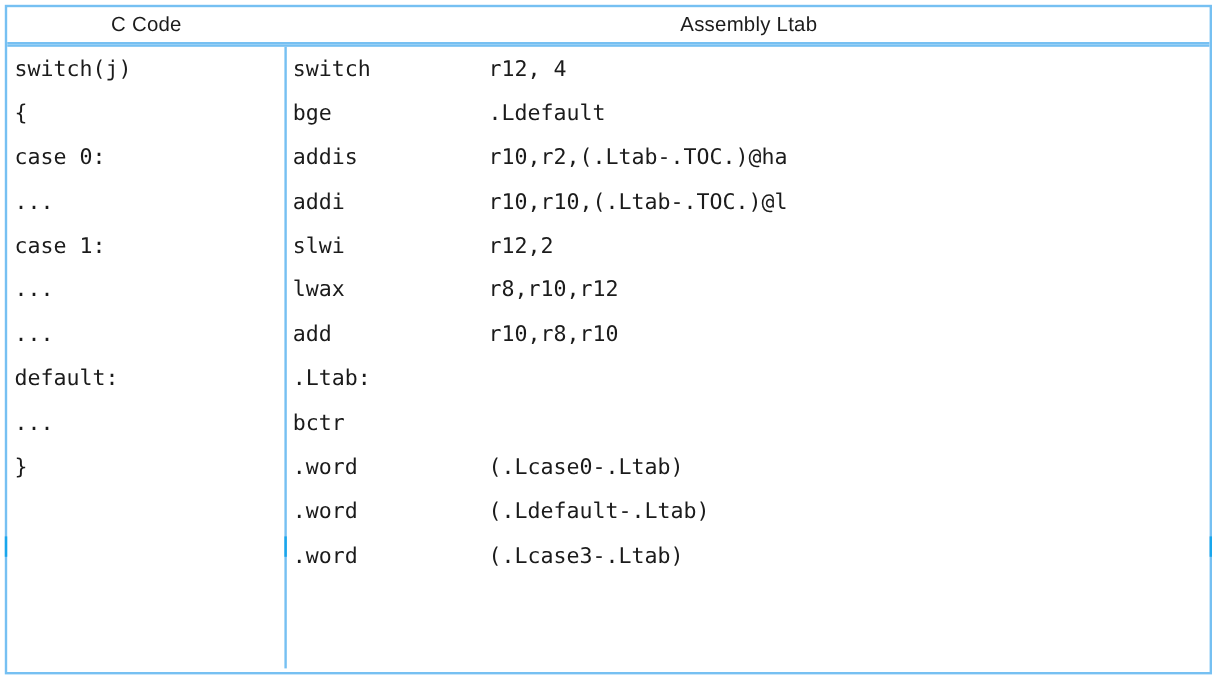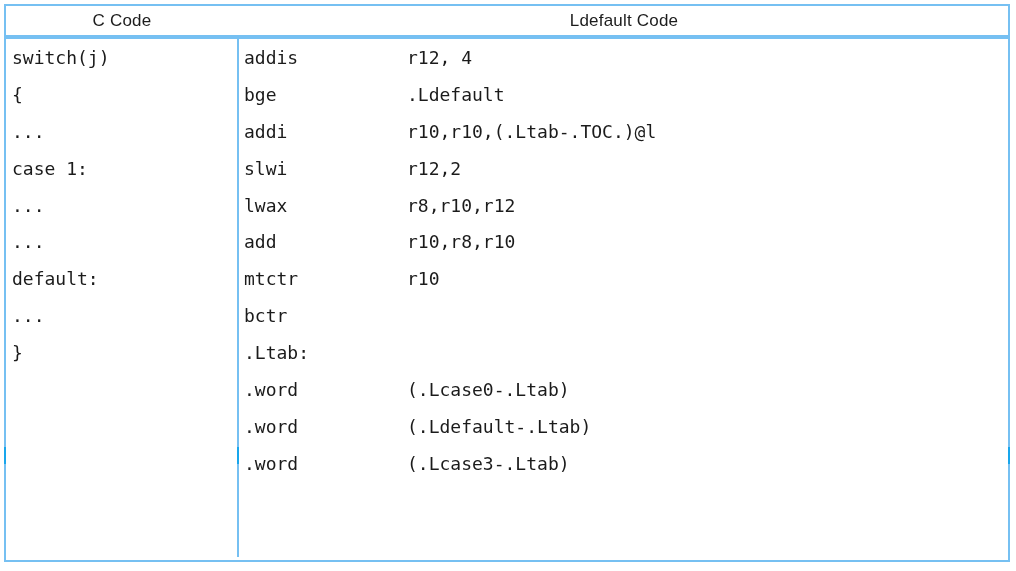--- a/index.html
+++ b/index.html
@@ -83,48 +83,49 @@
   .notch.right  { right: -2px; }
 </style>
 </head>
 <body>
 
 <div class="table">
 
   <div class="header-row">
     <div class="hcell c-col-head">C Code</div>
     <div class="hcell spacer"></div>
-    <div class="hcell asm-col-head">Ldefault Code</div>
+    <div class="hcell asm-col-head">Assembly Ltab</div>
   </div>
 
   <div class="double-rule"></div>
 
   <div class="body-row">
     <div class="c-col">
       <div class="code-line">switch(j)</div>
       <div class="code-line">{</div>
+      <div class="code-line">case 0:</div>
       <div class="code-line">...</div>
       <div class="code-line">case 1:</div>
       <div class="code-line">...</div>
       <div class="code-line">...</div>
       <div class="code-line">default:</div>
       <div class="code-line">...</div>
       <div class="code-line">}</div>
     </div>
     <div class="divider-space"></div>
     <div class="asm-col">
-      <div class="code-line"><span class="mn">addis</span><span class="op">r12, 4</span></div>
+      <div class="code-line"><span class="mn">switch</span><span class="op">r12, 4</span></div>
       <div class="code-line"><span class="mn">bge</span><span class="op">.Ldefault</span></div>
+      <div class="code-line"><span class="mn">addis</span><span class="op">r10,r2,(.Ltab-.TOC.)@ha</span></div>
       <div class="code-line"><span class="mn">addi</span><span class="op">r10,r10,(.Ltab-.TOC.)@l</span></div>
       <div class="code-line"><span class="mn">slwi</span><span class="op">r12,2</span></div>
       <div class="code-line"><span class="mn">lwax</span><span class="op">r8,r10,r12</span></div>
       <div class="code-line"><span class="mn">add</span><span class="op">r10,r8,r10</span></div>
-      <div class="code-line"><span class="mn">mtctr</span><span class="op">r10</span></div>
+      <div class="code-line"><span class="mn">.Ltab:</span><span class="op"></span></div>
       <div class="code-line"><span class="mn">bctr</span><span class="op"></span></div>
-      <div class="code-line"><span class="mn">.Ltab:</span><span class="op"></span></div>
       <div class="code-line"><span class="mn">.word</span><span class="op">(.Lcase0-.Ltab)</span></div>
       <div class="code-line"><span class="mn">.word</span><span class="op">(.Ldefault-.Ltab)</span></div>
       <div class="code-line"><span class="mn">.word</span><span class="op">(.Lcase3-.Ltab)</span></div>
     </div>
 
     <div class="col-divider"></div>
   </div>
 
   <div class="notch left"></div>
   <div class="notch middle"></div>

